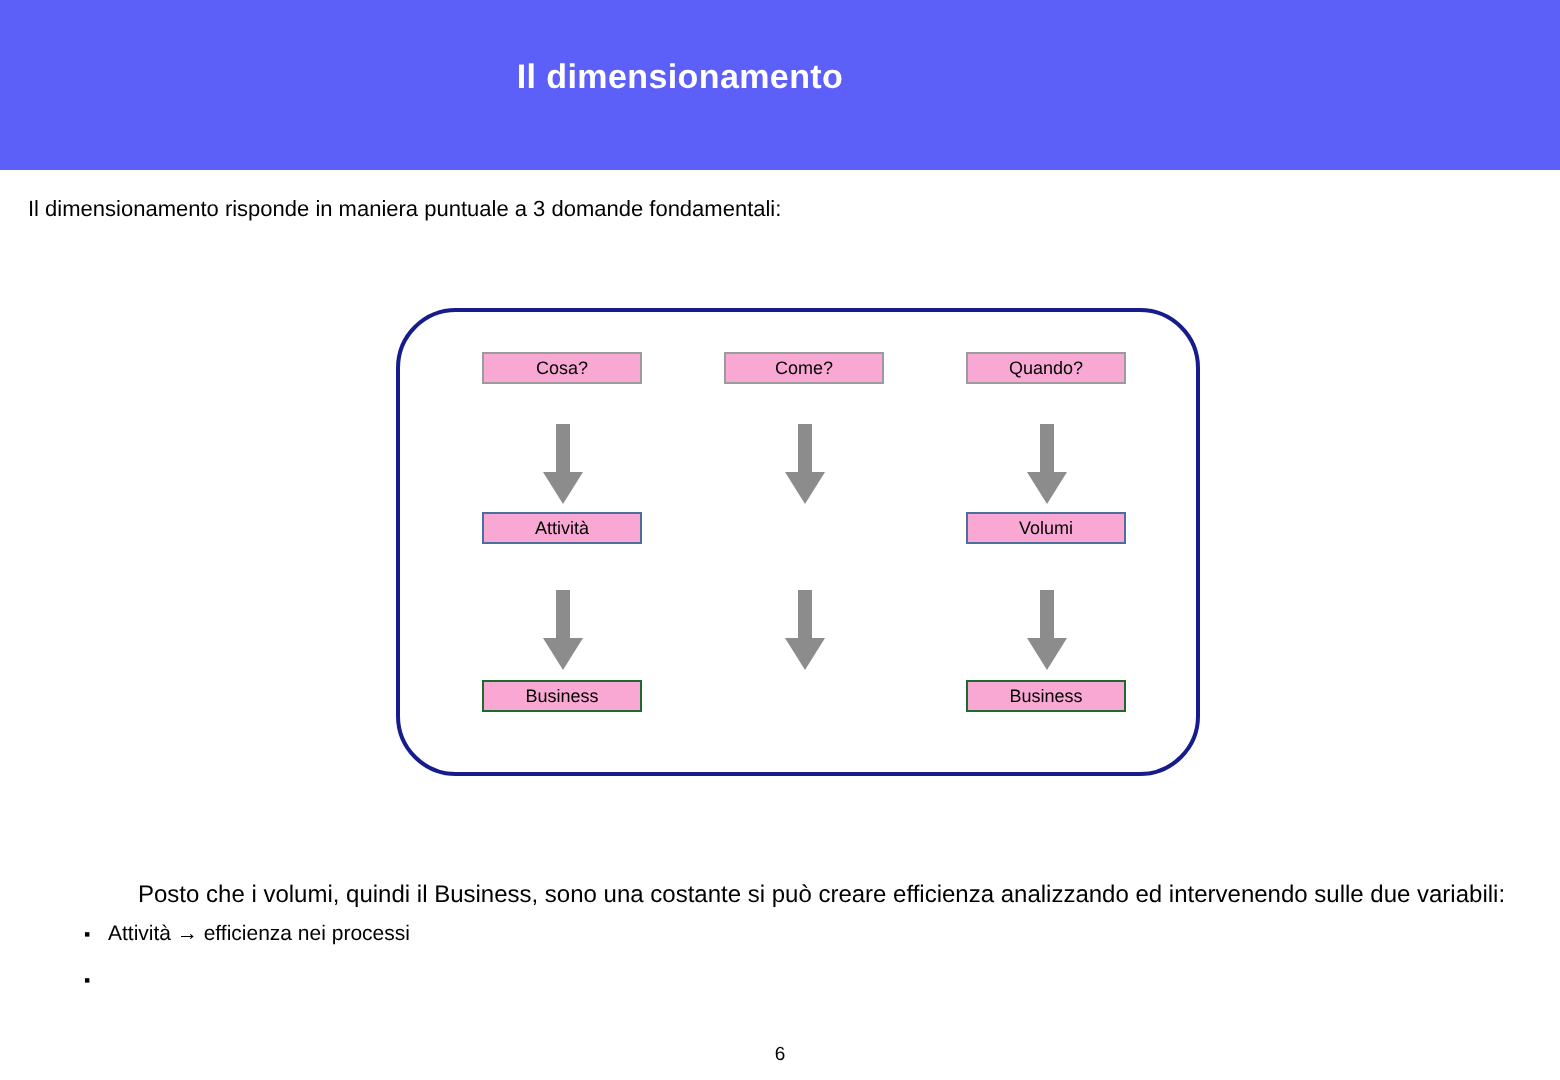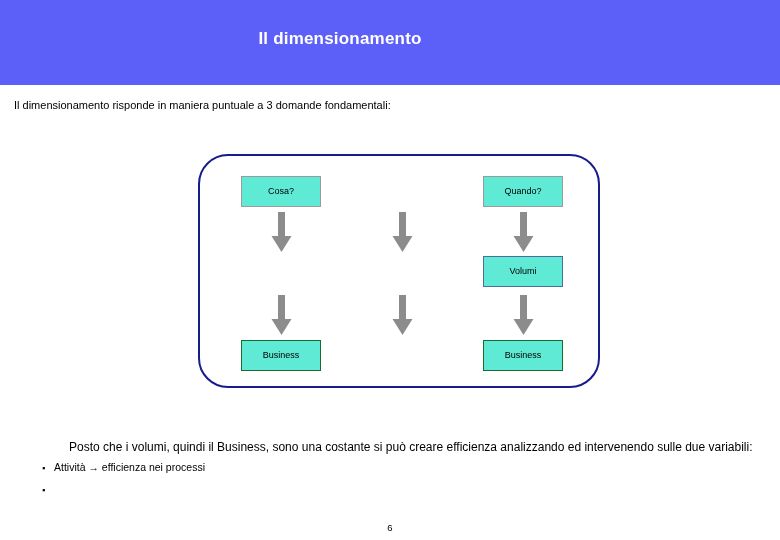--- a/index.html
+++ b/index.html
@@ -75,28 +75,28 @@
     height: 196px;
   }
   .col-0 { left: 0px; }
   .col-1 { left: 121px; }
   .col-2 { left: 242px; }
 
   .node {
     position: absolute;
     left: 0;
     width: 80px;
-    height: 31px;
+    height: 16px;
     box-sizing: border-box;
     display: flex;
     align-items: center;
     justify-content: center;
     font-size: 9px;
     color: #000000;
-    background: #5eead4;
+    background: #f9a8d4;
     text-align: center;
     line-height: 1;
   }
   .node.row-0 { top: 0px;   border: 1px solid #9b9b9b; }
   .node.row-1 { top: 80px;  border: 1px solid #4a6f9c; }
   .node.row-2 { top: 164px; border: 1px solid #1d6b2c; }
 
   
   .arrow {
     position: absolute;
@@ -163,29 +163,31 @@
 
 <div class="diagram-grid">
 
   <div class="col col-0">
     <div class="node row-0">Cosa?</div>
     <div class="arrow gap-0">
       <svg width="21" height="41" viewBox="0 0 21 41" xmlns="http://www.w3.org/2000/svg">
         <polygon points="7,0 14,0 14,24 20.5,24 10.5,40 0.5,24 7,24" fill="#8c8c8c"></polygon>
       </svg>
     </div>
+    <div class="node row-1">Attività</div>
     <div class="arrow gap-1">
       <svg width="21" height="41" viewBox="0 0 21 41" xmlns="http://www.w3.org/2000/svg">
         <polygon points="7,0 14,0 14,24 20.5,24 10.5,40 0.5,24 7,24" fill="#8c8c8c"></polygon>
       </svg>
     </div>
     <div class="node row-2">Business</div>
   </div>
 
   <div class="col col-1">
+    <div class="node row-0">Come?</div>
     <div class="arrow gap-0">
       <svg width="21" height="41" viewBox="0 0 21 41" xmlns="http://www.w3.org/2000/svg">
         <polygon points="7,0 14,0 14,24 20.5,24 10.5,40 0.5,24 7,24" fill="#8c8c8c"></polygon>
       </svg>
     </div>
     <div class="arrow gap-1">
       <svg width="21" height="41" viewBox="0 0 21 41" xmlns="http://www.w3.org/2000/svg">
         <polygon points="7,0 14,0 14,24 20.5,24 10.5,40 0.5,24 7,24" fill="#8c8c8c"></polygon>
       </svg>
     </div>

